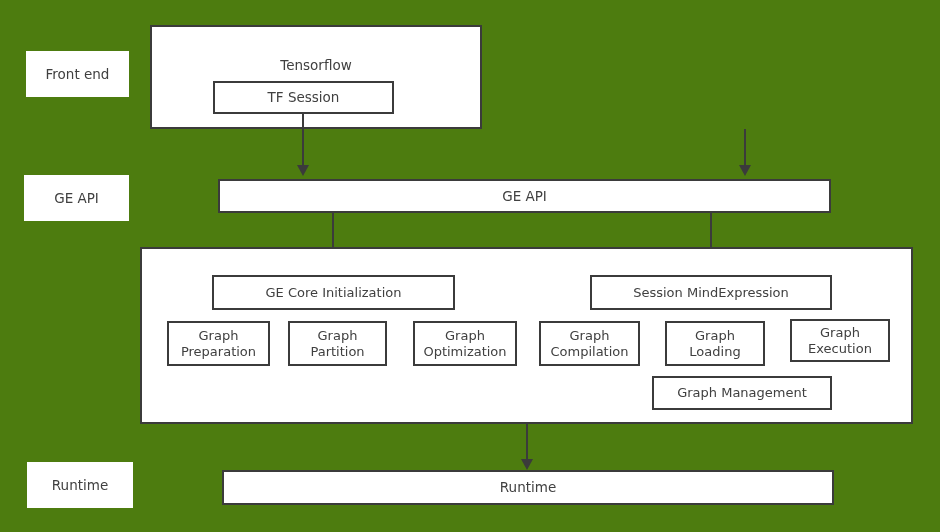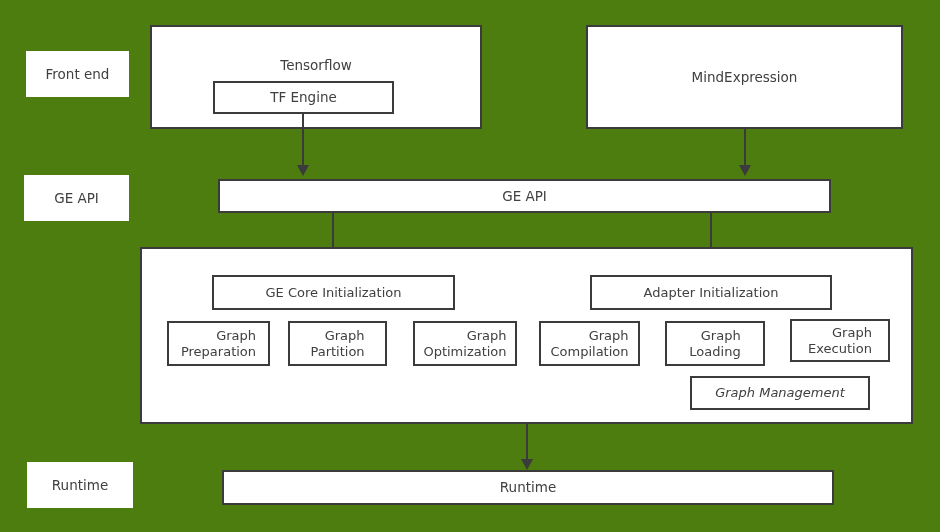--- a/index.html
+++ b/index.html
@@ -40,21 +40,21 @@
     align-items: flex-start;
     justify-content: center;
     padding-top: 30px;
   }
   .frame-plain {
     align-items: center;
     justify-content: center;
     padding-top: 0;
   }
   .lbl-14 { font-size: 13.5px; }
-  .lbl-13 { font-size: 13px; text-align: right; }
+  .lbl-13 { font-size: 13px; }
 
   
   .conn {
     position: absolute;
     background: #3b3b3b;
   }
   .conn-v { width: 2px; }
   .arrow-head {
     position: absolute;
     width: 0;
@@ -80,26 +80,23 @@
 
   <div class="box stage-label frame-plain" style="left:27px; top:462px; width:106px; height:46px;">
     <span>Runtime</span>
   </div>
 
   <div class="box frame lbl-14" style="left:150px; top:25px; width:332px; height:104px;">
     <span>Tensorflow</span>
   </div>
 
   <div class="box frame-plain lbl-14" style="left:213px; top:81px; width:181px; height:33px;">
-    <span>TF Engine</span>
+    <span>TF Session</span>
   </div>
 
-  <div class="box frame-plain lbl-14" style="left:586px; top:25px; width:317px; height:104px;">
-    <span>MindExpression</span>
-  </div>
 
   <div class="conn conn-v" style="left:302px; top:113px; height:54px;"></div>
   <div class="arrow-head" style="left:297px; top:165px;"></div>
 
   <div class="conn conn-v" style="left:744px; top:129px; height:38px;"></div>
   <div class="arrow-head" style="left:739px; top:165px;"></div>
 
   <div class="box frame-plain lbl-14" style="left:218px; top:179px; width:613px; height:34px;">
     <span>GE API</span>
   </div>
@@ -110,21 +107,21 @@
   <div class="conn conn-v" style="left:710px; top:213px; height:46px;"></div>
   <div class="arrow-head" style="left:705px; top:257px;"></div>
 
   <div class="box" style="left:140px; top:247px; width:773px; height:177px;"></div>
 
   <div class="box frame-plain lbl-13" style="left:212px; top:275px; width:243px; height:35px;">
     <span>GE Core Initialization</span>
   </div>
 
   <div class="box frame-plain lbl-13" style="left:590px; top:275px; width:242px; height:35px;">
-    <span>Adapter Initialization</span>
+    <span>Session MindExpression</span>
   </div>
 
   <div class="box frame-plain lbl-13" style="left:167px; top:321px; width:103px; height:45px;">
     <span>Graph
 Preparation</span>
   </div>
 
   <div class="box frame-plain lbl-13" style="left:288px; top:321px; width:99px; height:45px;">
     <span>Graph
 Partition</span>
@@ -145,21 +142,21 @@
 Loading</span>
   </div>
 
   <div class="box frame-plain lbl-13" style="left:790px; top:319px; width:100px; height:43px;">
     <span>Graph
 Execution</span>
   </div>
 
 
 
-  <div class="box frame-plain lbl-13" style="left:690px; top:376px; width:180px; height:34px;font-style:italic;">
+  <div class="box frame-plain lbl-13" style="left:652px; top:376px; width:180px; height:34px;">
     <span>Graph Management</span>
   </div>
 
   <div class="conn conn-v" style="left:526px; top:424px; height:37px;"></div>
   <div class="arrow-head" style="left:521px; top:459px;"></div>
 
   <div class="box frame-plain lbl-14" style="left:222px; top:470px; width:612px; height:35px;">
     <span>Runtime</span>
   </div>
 

